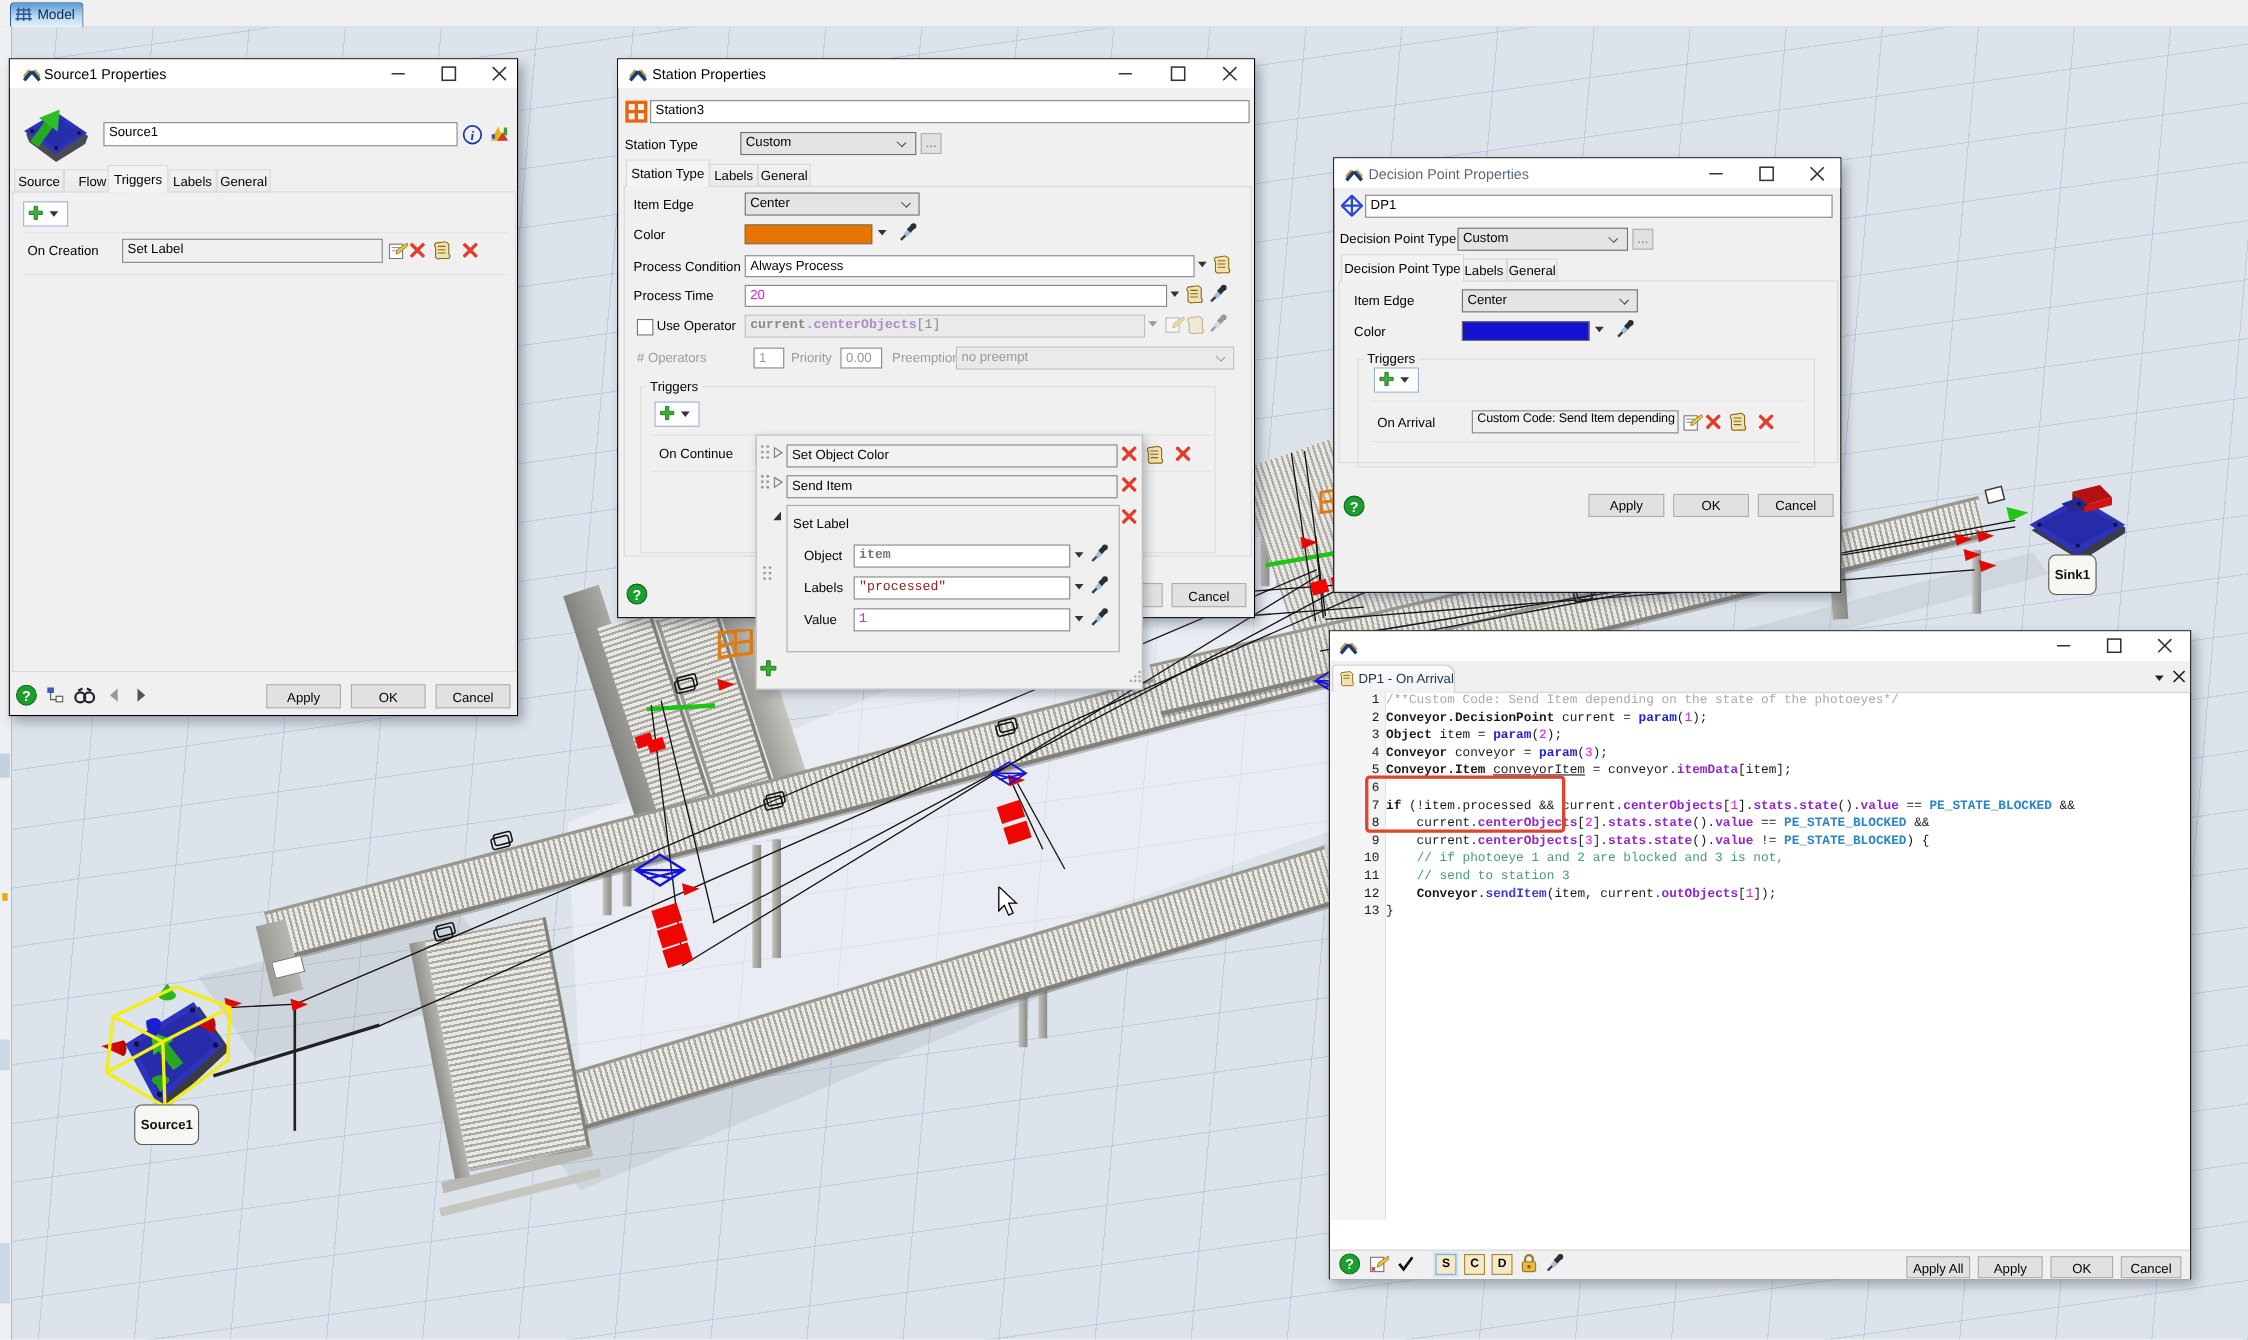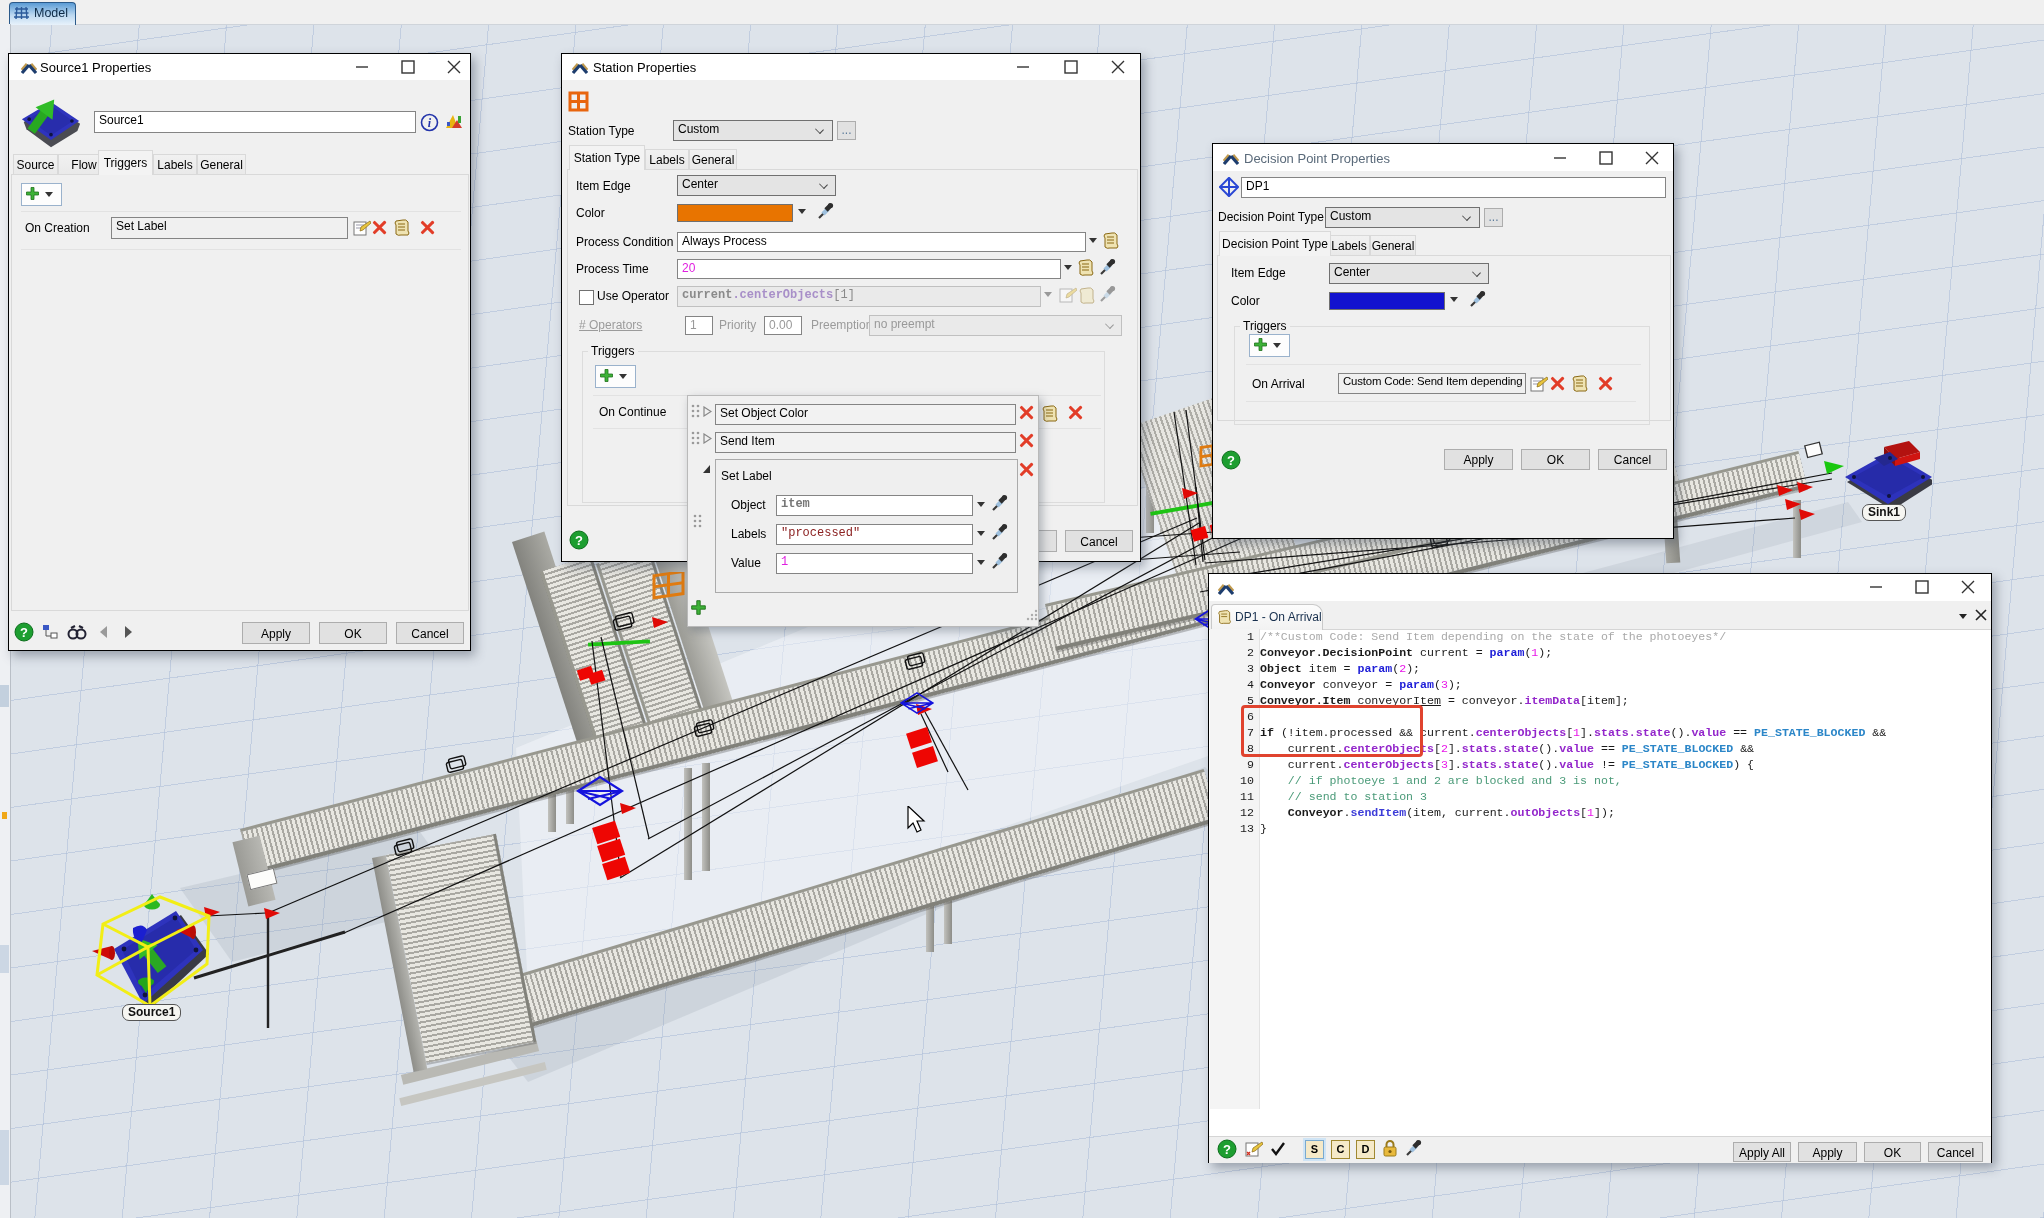--- a/index.html
+++ b/index.html
@@ -8,21 +8,21 @@
     background:
       repeating-linear-gradient(-85deg, rgba(170,187,215,.55) 0 1px, transparent 1px 87px),
       repeating-linear-gradient(-8deg, rgba(170,187,215,.55) 0 1px, transparent 1px 53px),
       #dde3ea;}
   .conv{position:absolute;transform-origin:0 0;box-sizing:border-box;
       background:repeating-linear-gradient(90deg,#a9a8a2 0 2px,#e8e7e1 2px 5px);
       border-top:3px solid #98988f;border-bottom:4px solid #81817a;
       box-shadow:0 2px 0 rgba(90,90,90,.35);}
   .leg{position:absolute;width:8px;background:linear-gradient(90deg,#c2c2be,#8d8d88);}
   .lbl3d{position:absolute;background:#f6f6f2;border:1px solid #555;border-radius:7px;
-      font-size:12px;font-weight:bold;color:#111;padding:0 5px;line-height:15px;}
+      font-size:12px;font-weight:bold;color:#111;padding:10px 5px;line-height:15px;}
   svg.ov{position:absolute;left:0;top:0;}
 
   
   .win{position:absolute;background:#f0f0f0;border:1px solid #000000;
        box-shadow:4px 5px 10px rgba(70,80,95,.45);box-sizing:border-box;}
   .tbar{position:absolute;left:0;top:0;right:0;height:26px;background:#fff;}
   .title{position:absolute;left:31px;top:6px;font-size:13px;color:#000;}
   .sysb{position:absolute;top:0;width:46px;height:26px;color:#222;text-align:center;}
   .fld,.cmb,.btn,.gfld{position:absolute;box-sizing:border-box;font-size:12px;
        color:#000;padding:1px 0 0 4px;overflow:hidden;white-space:nowrap;}
@@ -413,20 +413,21 @@
     <div class="sysb" style="left:533px;"><svg width="46" height="26">
           <path d="M17 7 L29 19 M29 7 L17 19" stroke="#333" stroke-width="1.4"></path>
         </svg></div>
     <svg class="ov" style="left:6px;top:37px" width="21" height="21" viewBox="0 0 21 21">
       <g stroke="#e8650e" stroke-width="3" fill="none">
         <rect x="2" y="2" width="17" height="17"></rect>
           <line x1="10.5" y1="2" x2="10.5" y2="19"></line>
           <line x1="2" y1="10.5" x2="19" y2="10.5"></line>
       </g>
     </svg>
+    <div class="fld" style="left:29px;top:37px;width:545px;height:21px;">Station3</div>
     <div class="lab" style="left:6px;top:70px;">Station Type</div>
     <div class="cmb" style="left:111px;top:66px;width:160px;height:21px;">Custom</div>
     <div class="chev" style="left:254px;top:72px;"></div>
     <div class="btn" style="left:275px;top:67px;width:19px;height:19px;line-height:17px;color:#5a7a9a;">...</div>
 
     <div class="tabsel" style="left:7px;top:91px;width:76px;height:25px;line-height:25px;">Station Type</div>
     <div class="tab" style="left:83px;top:95px;width:44px;height:21px;line-height:21px;">Labels</div>
     <div class="tab" style="left:127px;top:95px;width:48px;height:21px;line-height:21px;">General</div>
     <div class="pane" style="left:5px;top:115px;width:571px;height:337px;"></div>
     <div class="lab" style="left:14px;top:125px;">Item Edge</div>
@@ -475,21 +476,21 @@
     </svg>
     <svg class="ov" style="left:516px;top:232px" width="19" height="19" viewBox="0 0 19 19" opacity="0.45">
       <path d="M3 3 Q1 5 3 7 L3 16 Q5 18 8 17 L15 17 Q17 15 15 13 L15 4 Q13 1 10 2 Z" fill="#efe3b2" stroke="#8a6914"></path>
     </svg>
     <svg class="ov" style="left:537px;top:231px" width="18" height="18" viewBox="0 0 18 18" opacity="0.45">
       <path d="M2 16 L7 11" stroke="#3a3a3a" stroke-width="2.2"></path>
       <path d="M6 12 L11 7" stroke="#9ec0de" stroke-width="4.4"></path>
       <path d="M9 8 L14 3" stroke="#2e2e2e" stroke-width="4.6"></path>
       <circle cx="13.5" cy="3.5" r="2.6" fill="#2e2e2e"></circle>
     </svg>
-    <div class="glab" style="left:17px;top:264px;text-decoration:underline;"># Operators</div>
+    <div class="glab" style="left:17px;top:264px;"># Operators</div>
     <div class="fld" style="left:123px;top:262px;width:28px;height:19px;color:#999;">1</div>
     <div class="glab" style="left:157px;top:264px;">Priority</div>
     <div class="fld" style="left:202px;top:262px;width:38px;height:19px;color:#999;">0.00</div>
     <div class="glab" style="left:249px;top:264px;">Preemption</div>
     <div class="cmb" style="left:307px;top:261px;width:253px;height:21px;background:#eaeaea;border-color:#c0c0c0;color:#999;">no preempt</div>
     <div class="chev" style="left:544px;top:267px;opacity:.5;"></div>
 
     <div class="grp" style="left:20px;top:297px;width:523px;height:152px;"></div>
     <div class="grplab" style="left:26px;top:290px;">Triggers</div>
     <div style="position:absolute;left:33px;top:311px;width:39px;height:21px;background:#fdfdfd;border:1px solid #9ab2cc;"></div>

